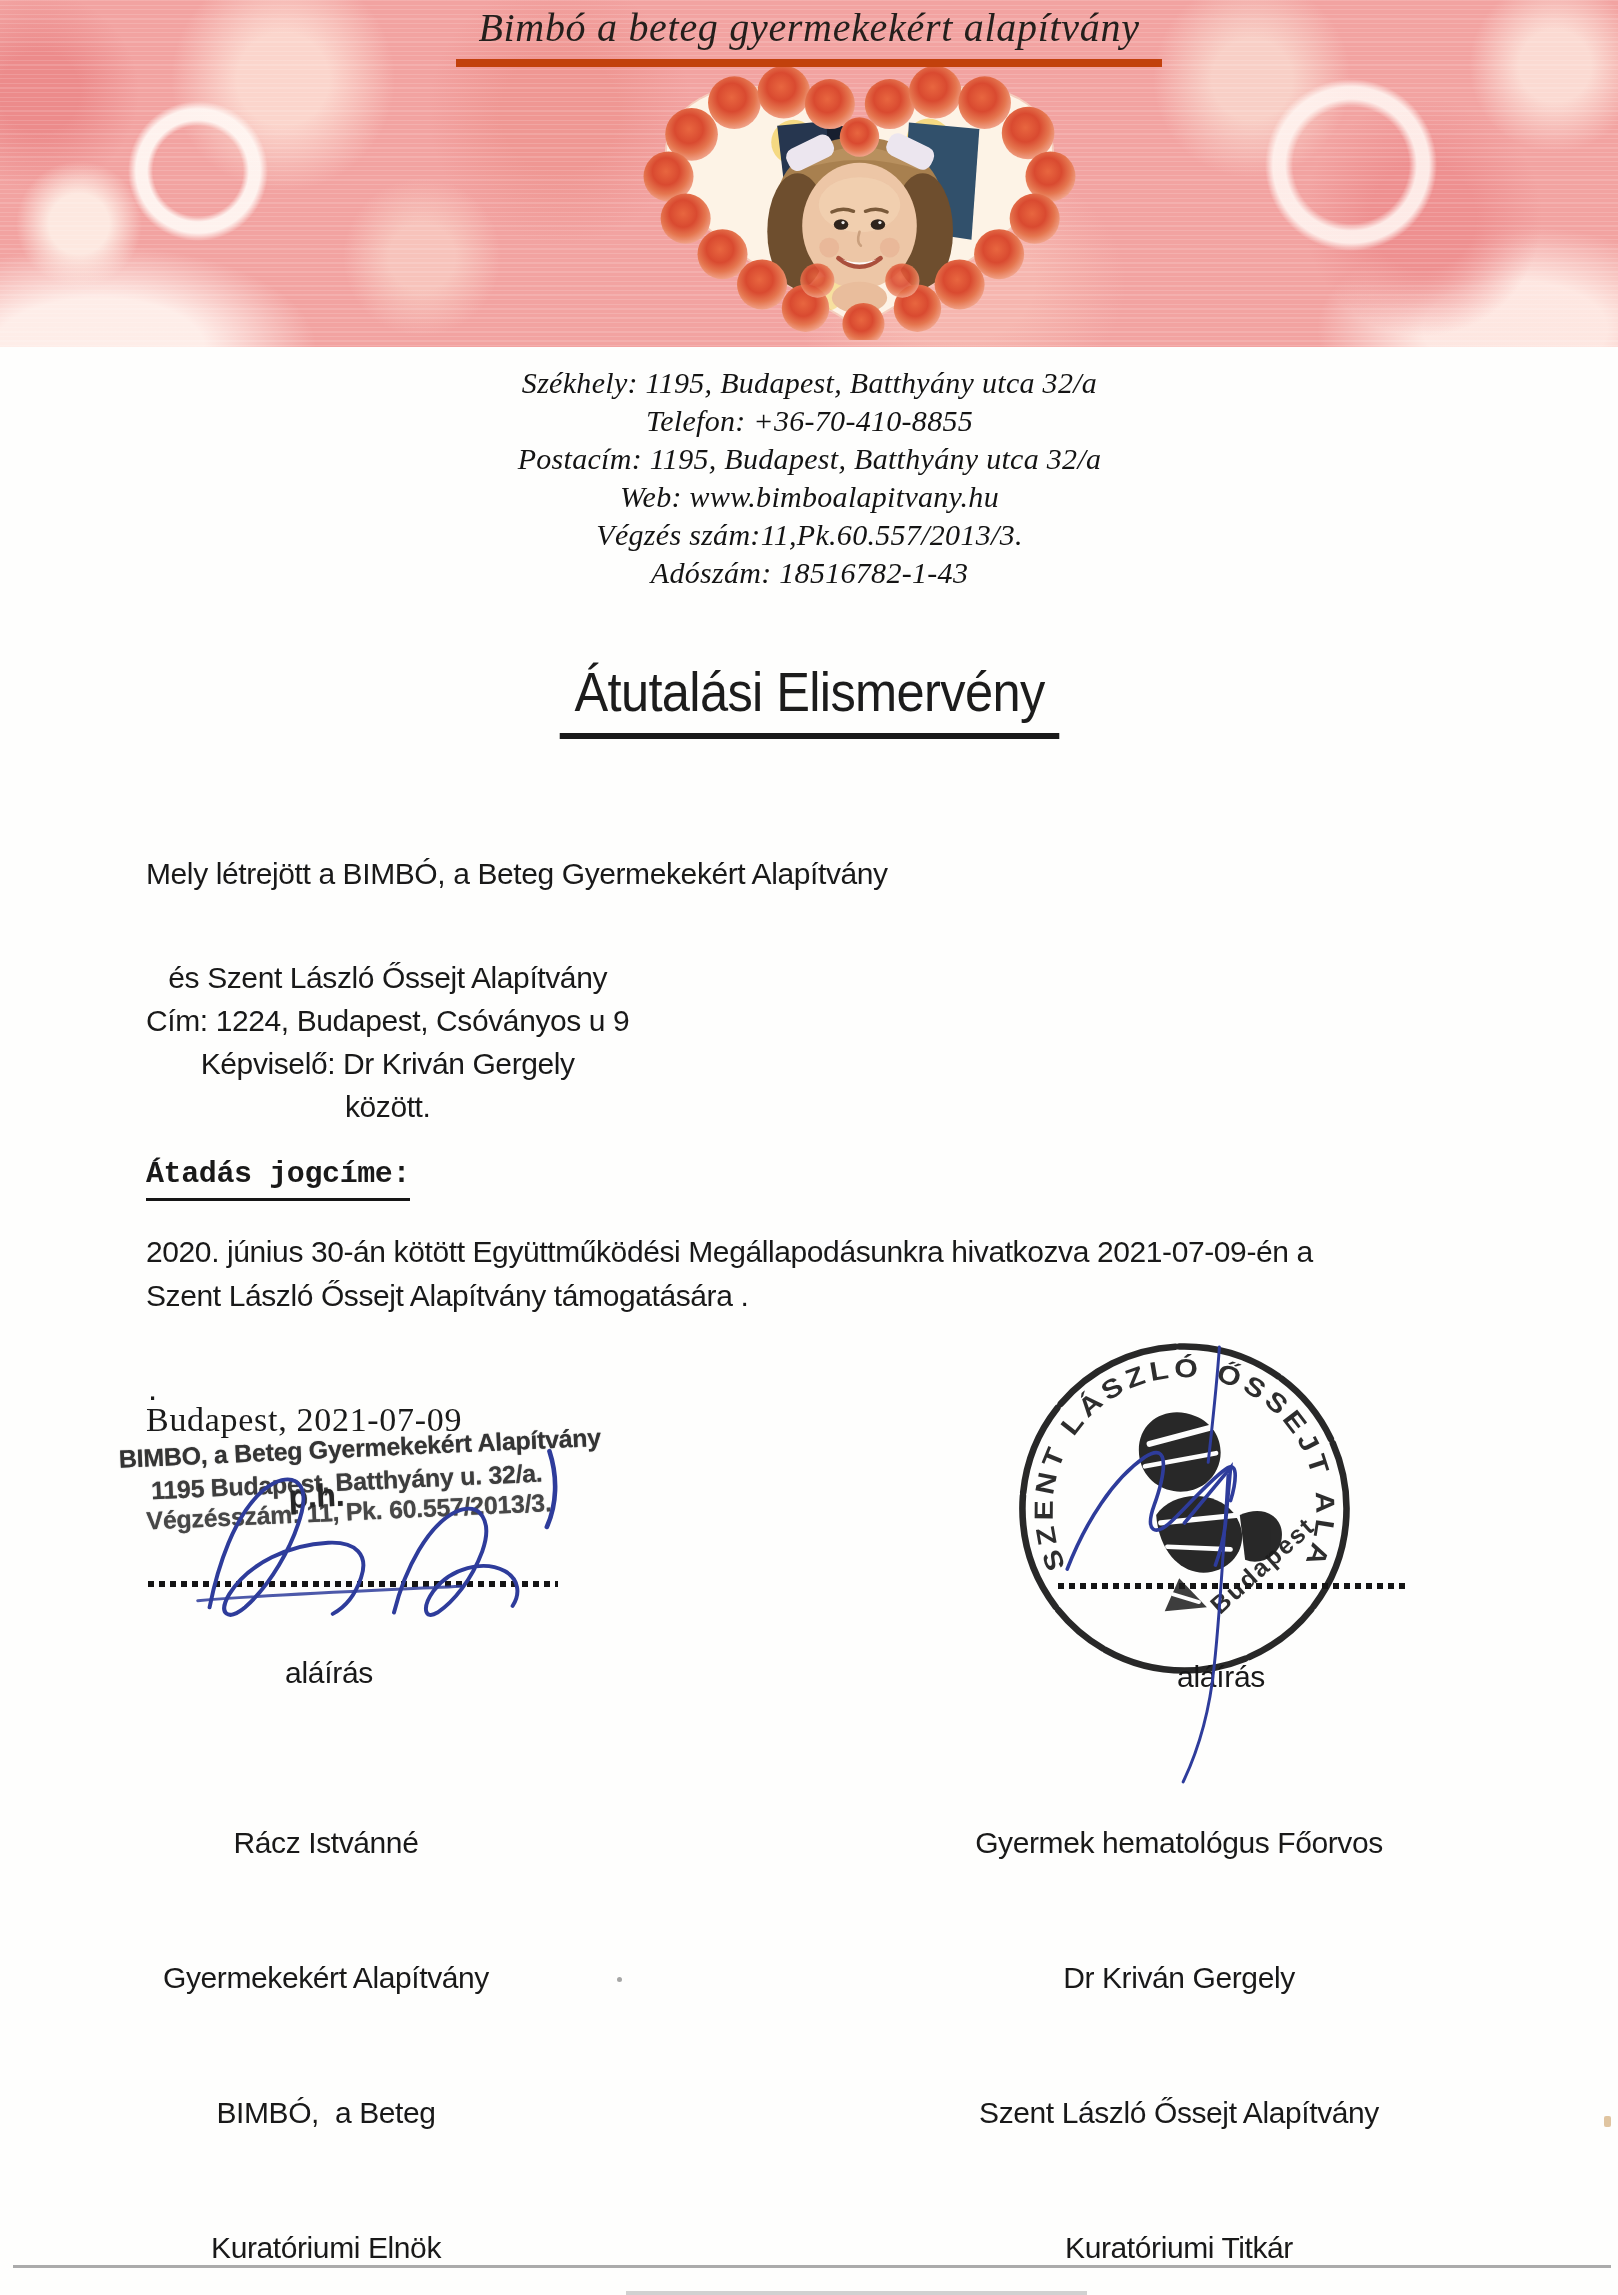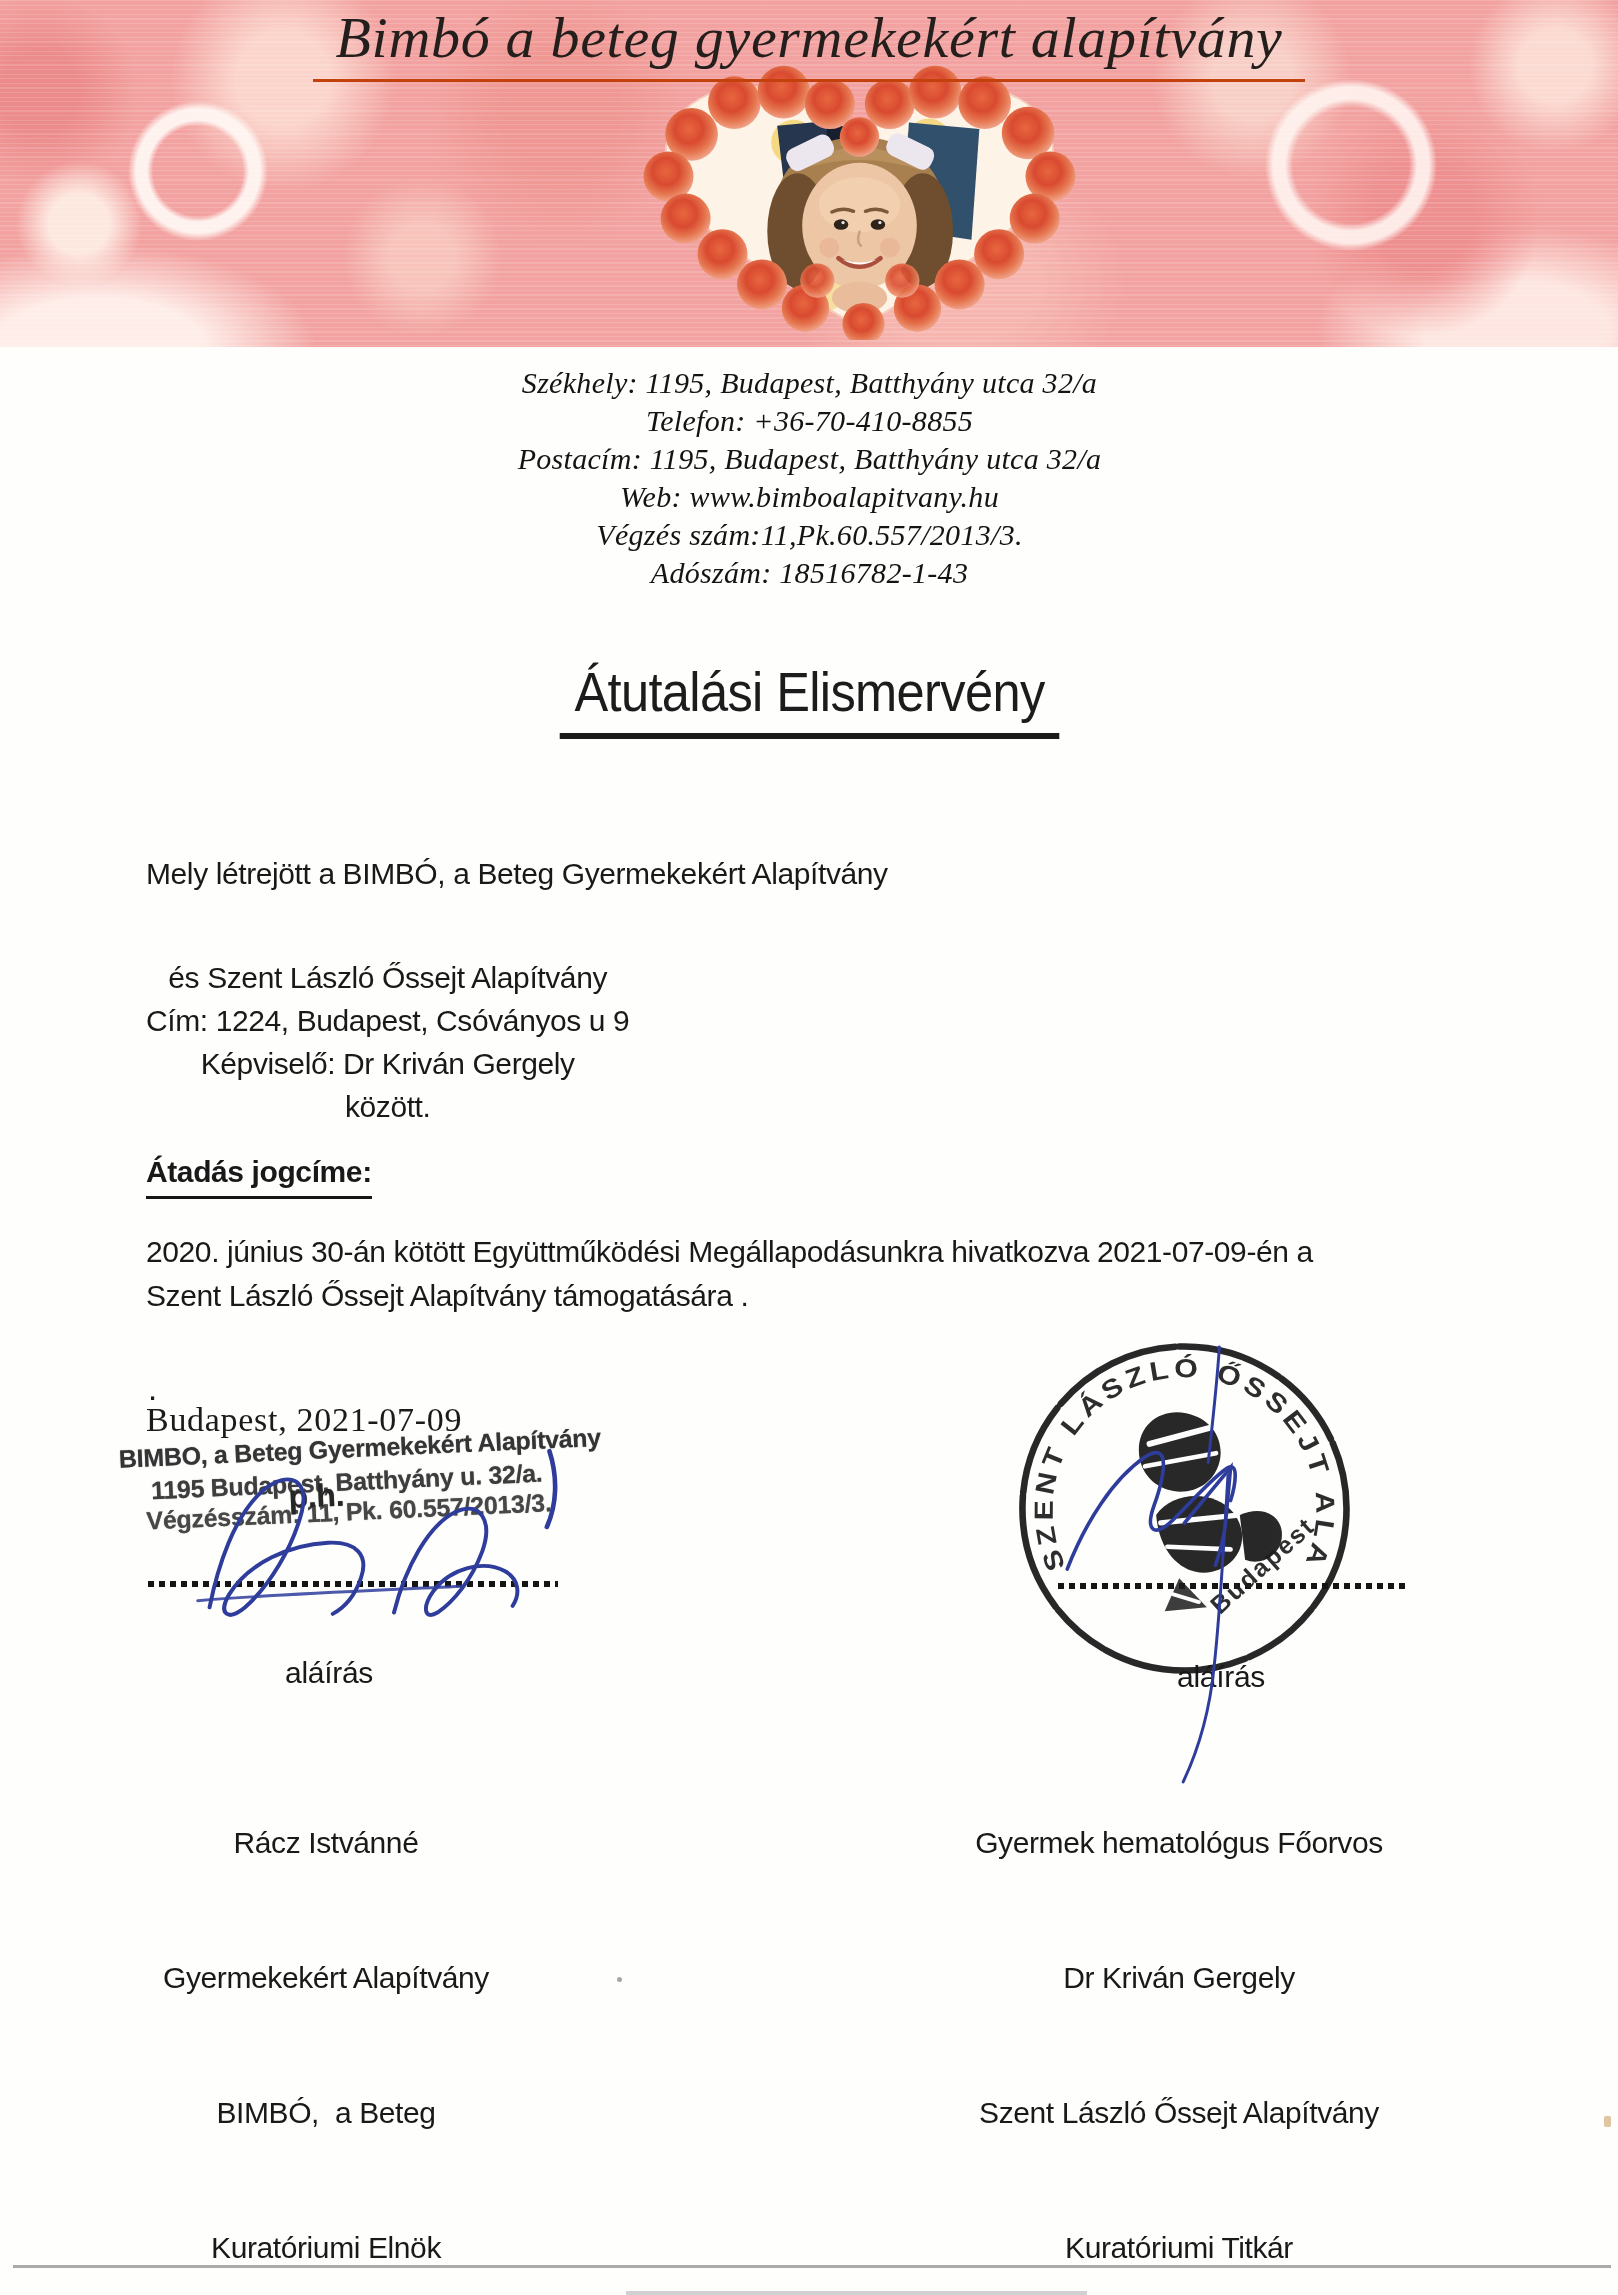--- a/index.html
+++ b/index.html
@@ -29,42 +29,42 @@
   .banner::after{
     content:"";position:absolute;inset:0;
     background:repeating-linear-gradient(180deg, rgba(255,255,255,.14) 0 1.3px, rgba(0,0,0,0) 1.3px 4.6px);
     pointer-events:none;
   }
   .banner-title{
     position:absolute;left:0;top:4px;width:1618px;text-align:center;z-index:2;
   }
   .banner-title span{
     display:inline-block;font-family:"Liberation Serif","DejaVu Serif",serif;
-    font-style:italic;font-weight:500;font-size:58px;letter-spacing:0.7px;color:#241f1c;
-    border-bottom:3px solid #c2410c;padding:0 22.4px 8px;
+    font-style:italic;font-weight:500;font-size:40px;letter-spacing:0.7px;color:#241f1c;
+    border-bottom:8px solid #c2410c;padding:0 22.4px 8px;
   }
   .heart{position:absolute;left:629px;top:63px;z-index:1;}
   
   .contact{
     position:absolute;left:32px;top:364px;width:1555px;text-align:center;
     font-family:"Liberation Serif","DejaVu Serif",serif;font-style:italic;
     font-size:30px;line-height:38px;color:#141414;letter-spacing:0.3px;
   }
   .doc-title-wrap{position:absolute;left:32px;top:660px;width:1555px;text-align:center;}
   .doc-title-wrap span{
     display:inline-block;font-size:55px;letter-spacing:-0.7px;color:#1c1c1c;
     transform:scaleX(.92);transform-origin:center;
     border-bottom:6.6px solid #1a1a1a;padding:0 16px 9.2px;
   }
   
   .bodytext{font-size:30px;letter-spacing:-0.4px;color:#191919;margin-top:22px;}
   .intro-open{position:absolute;left:146px;top:835px;}
   .party{position:absolute;left:146px;top:934px;line-height:43px;text-align:center;}
   .sec-head{position:absolute;left:146px;top:1133px;font-weight:700;}
-  .sec-head span{display:inline-block;border-bottom:3.3px solid #161616;padding-bottom:6.6px;}
+  .sec-head span{display:inline-block;border-bottom:3.3px solid #161616;padding-bottom:6.6px;font-family:Liberation Mono, monospace;}
   .paragraph{position:absolute;left:146px;top:1208px;line-height:44px;width:1357px;}
   .stray{position:absolute;left:148px;top:1348px;font-size:33px;}
   .dateline{
     position:absolute;left:146px;top:1401px;
     font-family:"Liberation Serif","DejaVu Serif",serif;font-size:34px;letter-spacing:0.7px;color:#1b1b1b;
   }
   
   .stampL{
     position:absolute;left:113px;top:1445px;width:521px;height:112px;
     transform:rotate(-2.6deg);transform-origin:0 0;color:#3d3d3d;

